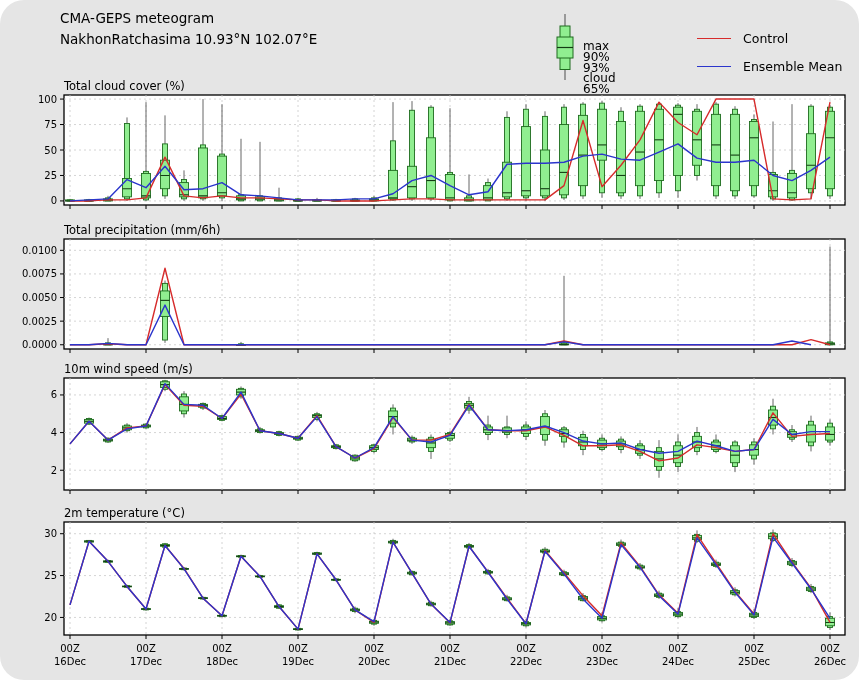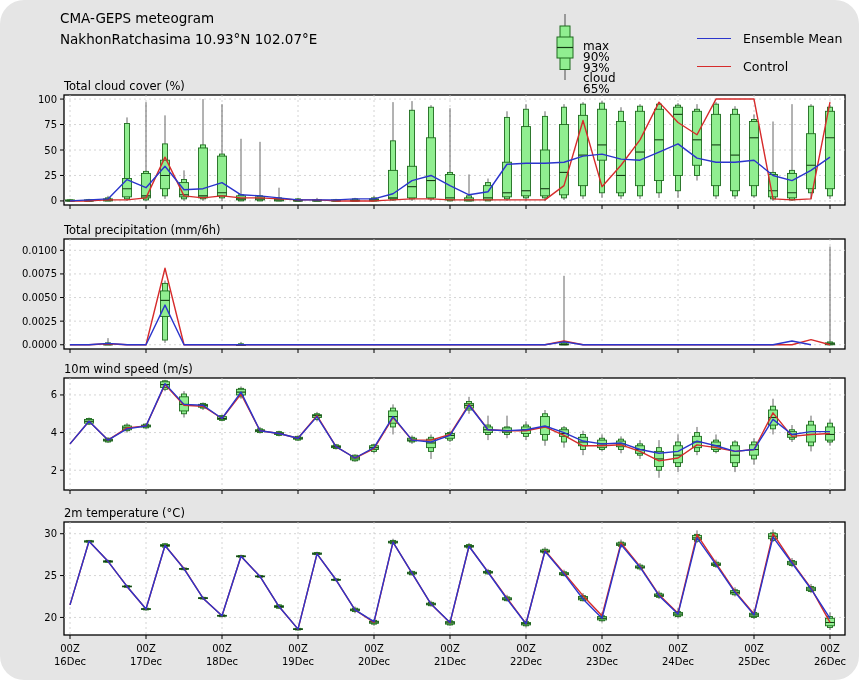--- a/index.html
+++ b/index.html
@@ -34,26 +34,26 @@
       <div>90%</div>
       <div>93%</div>
       <div>cloud</div>
       <div>65%</div>
       <div>10%</div>
       <div>min</div>
     </div>
 
   <div class="line-legend">
     <div class="entry">
+      <span class="swatch" id="sw-control" style="border-top-color: rgb(214, 43, 43);"></span>
+      <span>Control</span>
+    </div>
+    <div class="entry">
       <span class="swatch" id="sw-mean" style="border-top-color: rgb(43, 53, 204);"></span>
       <span>Ensemble Mean</span>
-    </div>
-    <div class="entry">
-      <span class="swatch" id="sw-control" style="border-top-color: rgb(214, 43, 43);"></span>
-      <span>Control</span>
     </div>
   </div>
 
   <svg id="chart" width="859" height="680">
       <g>
         <rect x="64" y="95" width="781" height="110" fill="#fff" stroke="#000000" stroke-width="1.3"></rect>
         <line x1="64" x2="845" y1="200.92592592592592" y2="200.92592592592592" stroke="#c9c9c9" stroke-width="0.8" stroke-dasharray="2,3"></line>
         <line x1="60" x2="64" y1="200.92592592592592" y2="200.92592592592592" stroke="#000000" stroke-width="1"></line>
         <text x="57" y="204.42592592592592" text-anchor="end" font-size="10" fill="#000000">0</text>
         <line x1="64" x2="845" y1="175.46296296296296" y2="175.46296296296296" stroke="#c9c9c9" stroke-width="0.8" stroke-dasharray="2,3"></line>

